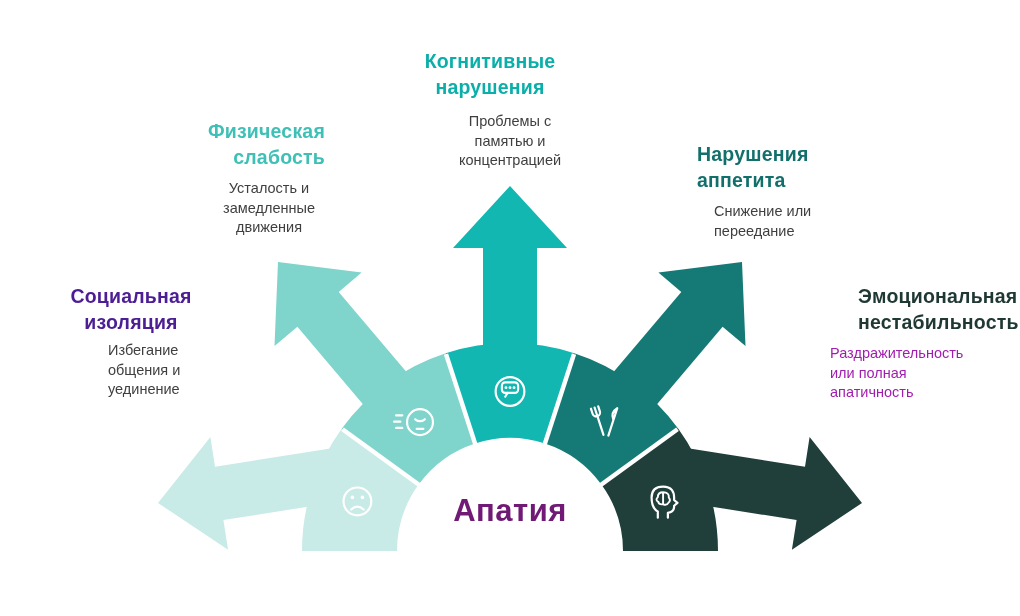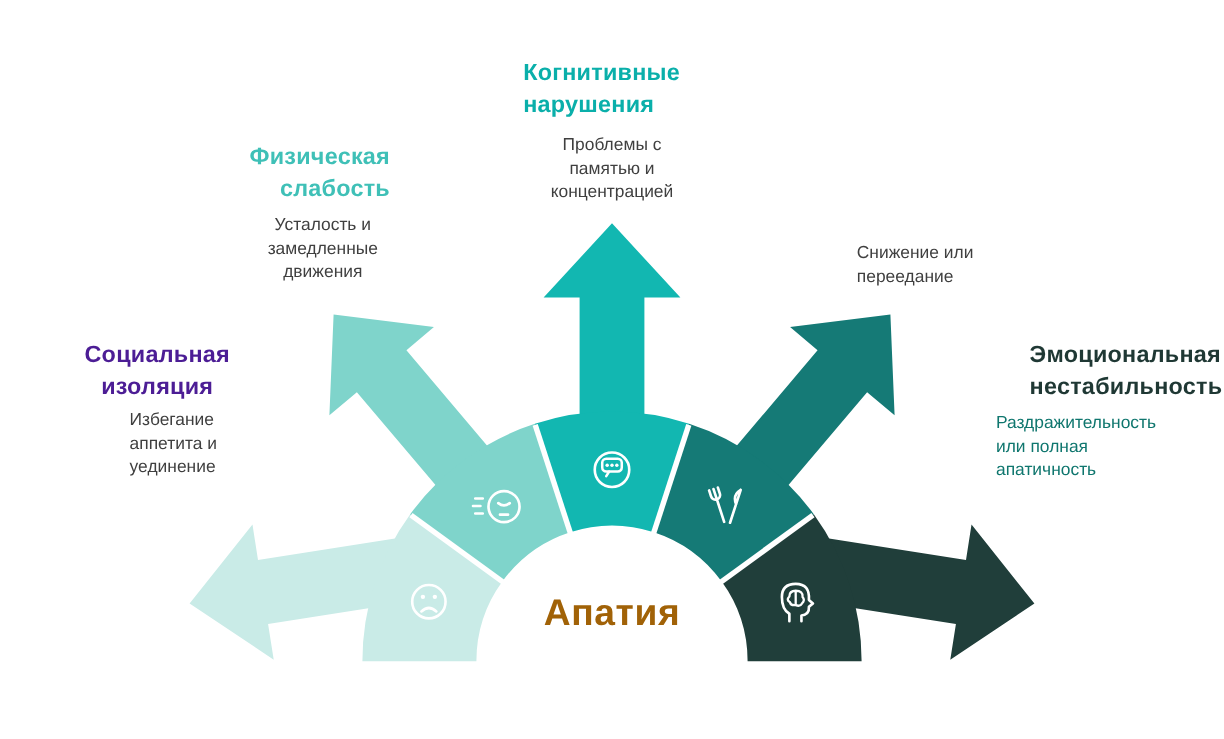--- a/index.html
+++ b/index.html
@@ -7,21 +7,21 @@
   body { font-family:"Liberation Sans", sans-serif; }
   .stage { position:relative; width:1020px; height:616px; background:#ffffff; }
   svg.fan { position:absolute; left:0; top:0; }
   .label { position:absolute; }
   .heading { font-weight:700; font-size:19.5px; line-height:26px; letter-spacing:0.2px; }
   .body { font-size:14.5px; line-height:19.5px; }
   .h1 { left:56px;  top:283px; width:150px; text-align:center; }
   .b1 { left:108px; top:341px; width:100px; text-align:left; }
   .h2 { left:190px; top:118px; width:135px; text-align:right; }
   .b2 { left:213px; top:179px; width:112px; text-align:center; }
-  .h3 { left:436px; top:48px;  width:180px; }
+  .h3 { left:400px; top:48px;  width:180px; text-align:center; }
   .b3 { left:450px; top:112px; width:120px; text-align:center; }
   .h4 { left:697px; top:141px; width:140px; text-align:left; }
   .b4 { left:697px; top:202px; width:130px; text-align:left; }
   .h5 { left:830px; top:283px; width:168px; text-align:left; }
   .b5 { left:830px; top:344px; width:152px; text-align:left; }
   .center-label { position:absolute; left:410px; top:493px; width:200px; text-align:center;
                   font-weight:700; font-size:31px; letter-spacing:0.5px; }
 </style>
 </head>
 <body>
@@ -86,28 +86,29 @@
       <g style="color:#ffffff">
         <use href="#sad-face-icon" x="334.4" y="478.4" width="46" height="46"></use>
         <use href="#weakness-icon" x="392.7" y="398.2" width="46" height="46"></use>
         <use href="#cognition-icon" x="487" y="367.5" width="46" height="46"></use>
         <use href="#appetite-icon" x="581.3" y="398.2" width="46" height="46"></use>
         <use href="#mind-icon" x="639.6" y="478.4" width="46" height="46"></use>
       </g>
     </svg>
 
   <div class="label heading h1" style="color: #4c1d95;">Социальная изоляция</div>
-  <div class="label body b1" style="color: rgb(63, 63, 63);">Избегание аппетита и уединение</div>
+  <div class="label body b1" style="color: rgb(63, 63, 63);">Избегание общения и уединение</div>
 
   <div class="label body b2" style="color: rgb(63, 63, 63);">Усталость и замедленные движения</div>
   <div class="label heading h2" style="color: rgb(63, 192, 183);">Физическая слабость</div>
 
   <div class="label heading h3" style="color: rgb(10, 175, 170);">Когнитивные нарушения</div>
   <div class="label body b3" style="color: rgb(63, 63, 63);">Проблемы с памятью и концентрацией</div>
 
+  <div class="label heading h4" style="color: rgb(18, 111, 107);">Нарушения аппетита</div>
   <div class="label body b4" style="color: rgb(63, 63, 63); margin-left: 17px;">Снижение или переедание</div>
 
   <div class="label heading h5" style="color: rgb(31, 56, 52); margin-left: 28px;">Эмоциональная нестабильность</div>
-  <div class="label body b5" style="color: #0f766e;">Раздражительность или полная апатичность</div>
+  <div class="label body b5" style="color: #a21caf;">Раздражительность или полная апатичность</div>
 
-  <div class="center-label" style="color: #a16207; text-align: center;">Апатия</div>
+  <div class="center-label" style="color: #701a75; text-align: center;">Апатия</div>
 
 </div>
 
 </body></html>

